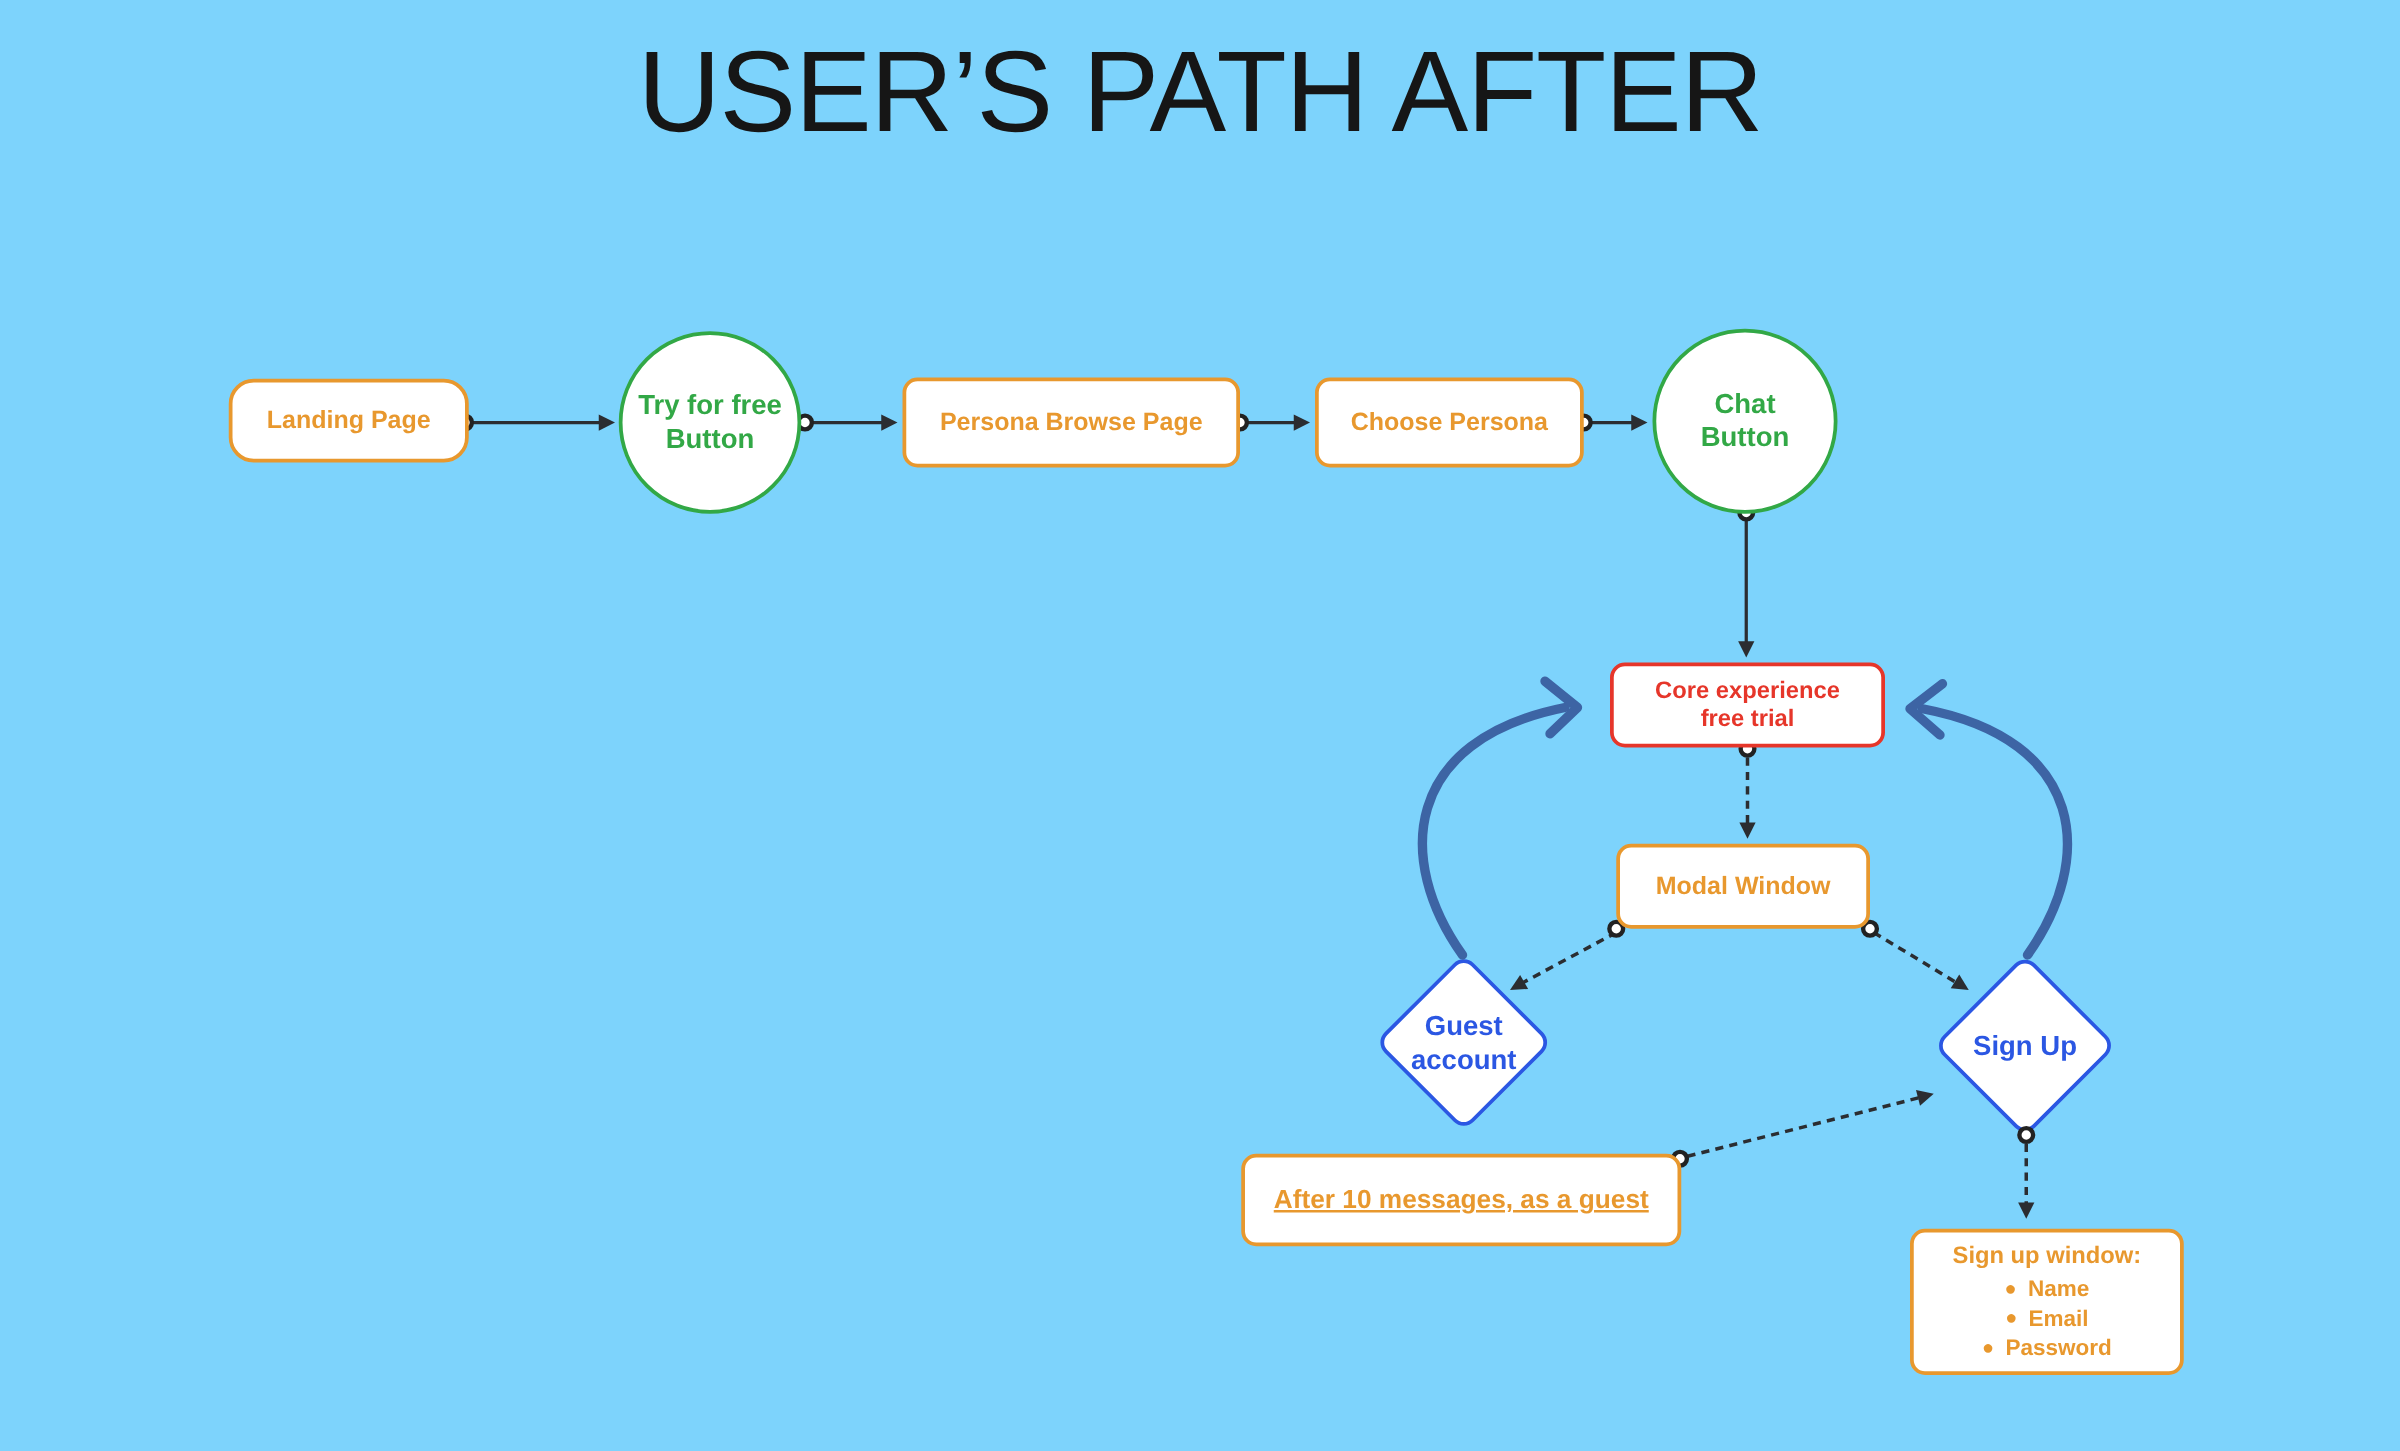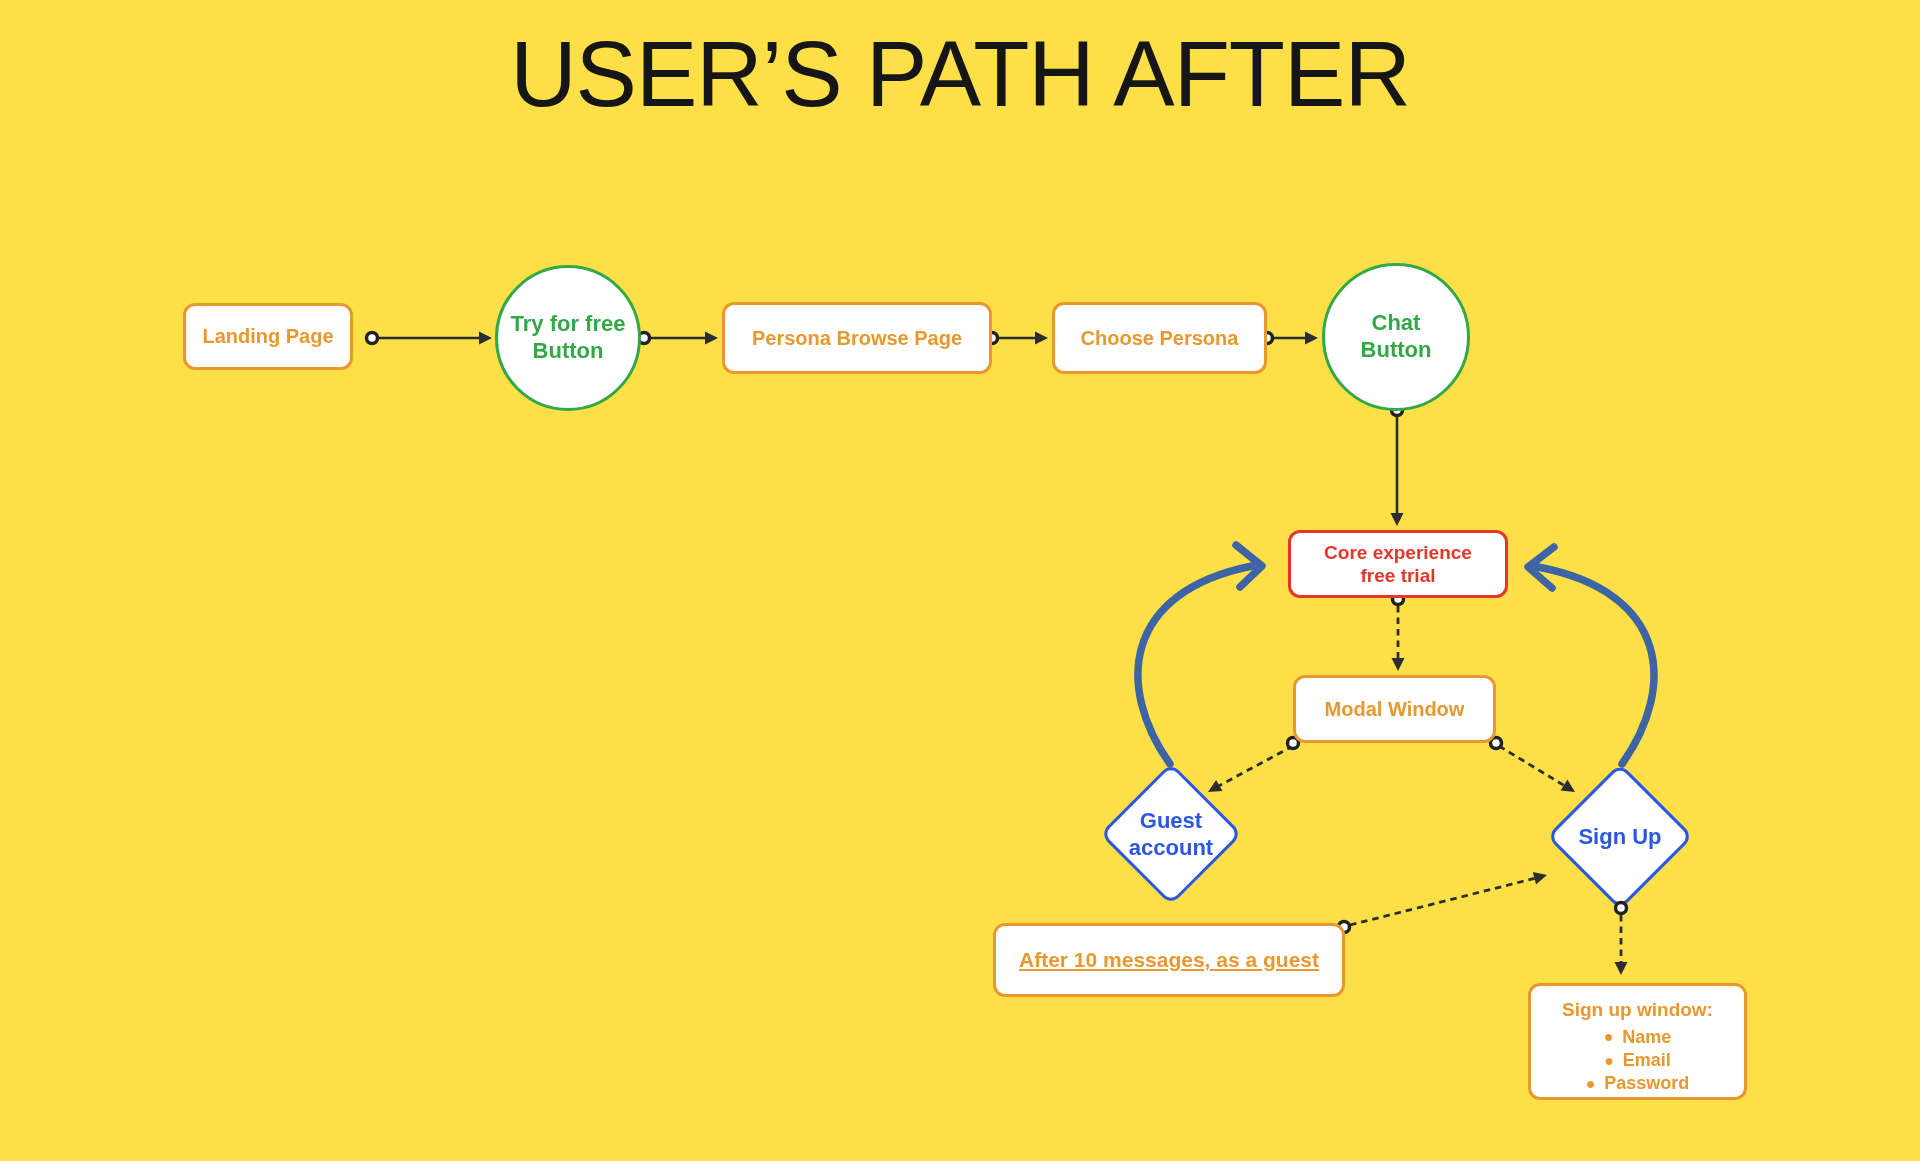--- a/index.html
+++ b/index.html
@@ -2,40 +2,40 @@
 <html style="--orange: #E8982E; --green: #32A846; --red: #E6362A; --blue: #2B57E3; --arrow-blue: #3D64A4; --black: #2B2D31; --title: #161616;"><head>
 <meta charset="utf-8">
 <style>
   :root{
     --orange:#E8982E; --green:#32A846; --red:#E6362A; --blue:#2B57E3;
     --arrow-blue:#3D64A4; --black:#2B2D31; --title:#161616;
   }
   *{box-sizing:border-box; margin:0; padding:0;}
   html,body{background:#ffffff;}
   body{font-family:"Liberation Sans","DejaVu Sans",sans-serif;}
-  .canvas{position:relative; width:1920px; height:1161px; background:#fde047; overflow:hidden;}
+  .canvas{position:relative; width:1920px; height:1161px; background:#7dd3fc; overflow:hidden;}
   .arrows-layer{position:absolute; left:0; top:0; z-index:1;}
   .page-title{
     position:absolute; left:0; top:22px; width:1920px; text-align:center;
     font-size:92px; font-weight:400; color:var(--title); letter-spacing:-1px; z-index:2;
   }
   .node{
     position:absolute; z-index:2; background:#fff;
     display:flex; flex-direction:column; align-items:center; justify-content:center;
     text-align:center; font-weight:700; line-height:1.22;
   }
   .box{border:3px solid var(--orange); border-radius:12px; color:var(--orange); font-size:20px;}
   .box-red{border-color:var(--red); color:var(--red); font-size:19px;text-align:right;}
   .circle{border:3px solid var(--green); border-radius:50%; color:var(--green); font-size:22px;}
   .diamond-label{
     position:absolute; z-index:3; background:transparent; border:none;
     color:var(--blue); font-size:22px; font-weight:700; text-align:center; line-height:1.25;
     display:flex; flex-direction:column; align-items:center; justify-content:center;
   }
-  .signup-box{padding:12px 6px; font-size:18px; line-height:1.3;justify-content:space-between;}
+  .signup-box{padding:12px 6px; font-size:18px; line-height:1.3;}
   .signup-box .sw-title{font-size:19px; margin-bottom:3px;}
   .signup-box .sw-item{display:flex; align-items:center; gap:9px; justify-content:center;}
   .signup-box .bullet{font-size:16px; line-height:1;}
   svg .solid{stroke:var(--black); stroke-width:2.6; fill:none;}
   svg .dashed{stroke:var(--black); stroke-width:2.8; fill:none; stroke-dasharray:6.5 5;}
   svg .head{fill:var(--black); stroke:none;}
   svg .dot{fill:#ffffff; stroke:#222; stroke-width:3.5;}
   svg .diamond{fill:#ffffff; stroke:var(--blue); stroke-width:3;}
   svg .bluecurve{fill:none; stroke:var(--arrow-blue); stroke-width:7.5; stroke-linecap:round; stroke-linejoin:round;}
 </style>
@@ -83,21 +83,21 @@
     <circle class="dot" cx="1397" cy="410" r="5.5"></circle>
     <circle class="dot" cx="1398" cy="599" r="5.5"></circle>
     <circle class="dot" cx="1293" cy="743" r="5.5"></circle>
     <circle class="dot" cx="1496" cy="743" r="5.5"></circle>
     <circle class="dot" cx="1344" cy="927" r="5.5"></circle>
     <circle class="dot" cx="1621" cy="908" r="5.5"></circle>
   </svg>
 
   <div class="page-title">USER’S PATH AFTER</div>
 
-  <div class="node box" style="left:183px; top:303px; width:170px; height:67px;">
+  <div class="node box" style="left:183px; top:303px; width:192px; height:67px;border-radius:20px;">
     <span>Landing Page</span>
   </div>
 
   <div class="node circle" style="left:495px; top:265px; width:146px; height:146px;align-items:center;">
     <span>Try for free</span>
     <span>Button</span>
   </div>
 
   <div class="node box" style="left:722px; top:302px; width:270px; height:72px;">
     <span>Persona Browse Page</span>

